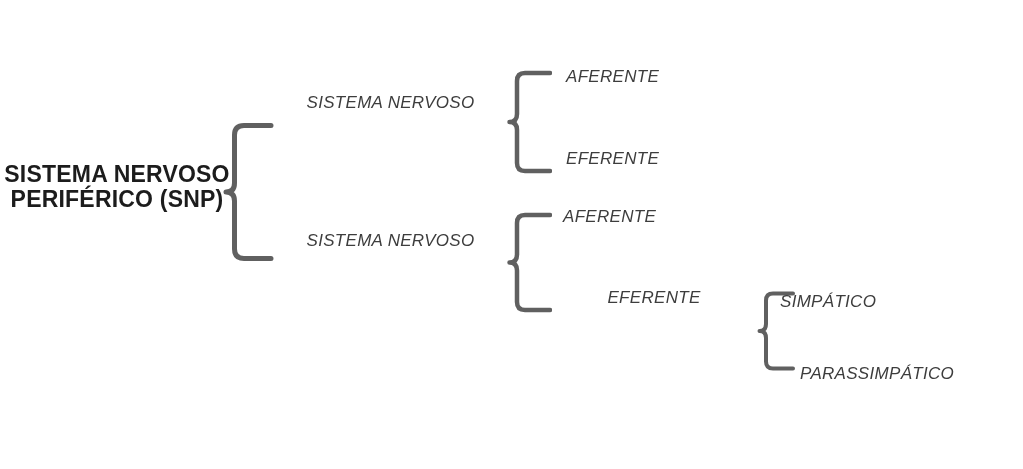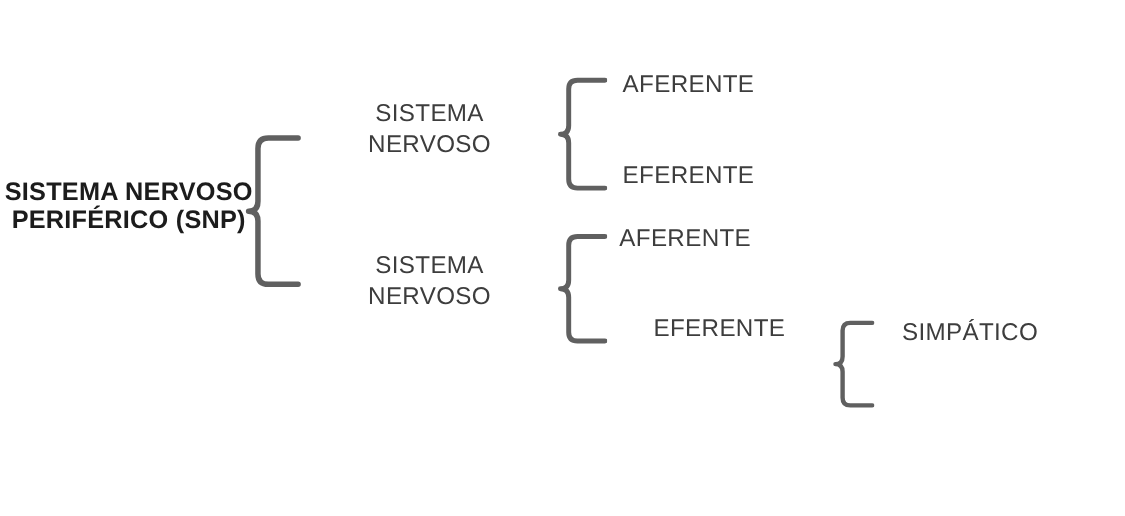--- a/index.html
+++ b/index.html
@@ -14,24 +14,25 @@
     position: relative;
     width: 1023px;
     height: 469px;
     background: var(--bg);
     overflow: hidden;
     font-family: "Liberation Sans", sans-serif;
   }
   .abs { position: absolute; }
   .node {
     color: var(--node-text);
-    font-size: 22px;
+    font-size: 17px;
     line-height: 26px;
     letter-spacing: 0.3px;
     white-space: nowrap;
+    font-style: italic;
   }
   .node.two-line { text-align: center; line-height: 28px; white-space: normal; }
   .root-label {
     color: var(--root-text);
     font-size: 23px;
     font-weight: 700;
     line-height: 25px;
     letter-spacing: 0.2px;
     text-align: center;
   }
@@ -49,21 +50,21 @@
   #root-brace        { left: 222px; top: 122px; }
   #somatic-label     { left: 288px; top: 89px;  width: 205px; }
   #somatic-brace     { left: 506px; top: 70px;  }
   #somatic-afferent  { left: 566px; top: 64px;  }
   #somatic-efferent  { left: 566px; top: 146px; }
   #visceral-label    { left: 288px; top: 227px; width: 205px; }
   #visceral-brace    { left: 506px; top: 212px; }
   #visceral-afferent { left: 563px; top: 204px; }
   #visceral-efferent { left: 554px; top: 285px; width: 200px; text-align: center; }
   #autonomic-brace   { left: 757px; top: 291px; }
-  #sympathetic       { left: 820px; top: 289px; }
+  #sympathetic       { left: 780px; top: 289px; }
   #parasympathetic   { left: 800px; top: 361px; }
 </style>
 </head>
 <body>
 
 <div class="canvas">
 
   <div id="root-label" class="abs root-label">
     <div>SISTEMA NERVOSO</div>
     <div>PERIFÉRICO (SNP)</div>
@@ -96,14 +97,15 @@
 
   <div id="visceral-efferent" class="abs node efsn">
     <div>EFERENTE</div>
   </div>
 
   <svg id="autonomic-brace" class="abs brace" width="38" height="80" viewBox="0 0 38 80" aria-hidden="true">
     <path stroke-width="4" d="M 36 2.5 H 16 Q 9 2.5 9 9.5 V 33 Q 9 40 2.5 40 Q 9 40 9 47 V 70.5 Q 9 77.5 16 77.5 H 36"></path>
   </svg>
 
   <div id="sympathetic" class="abs node">SIMPÁTICO</div>
+  <div id="parasympathetic" class="abs node">PARASSIMPÁTICO</div>
 
 </div>
 
 </body></html>

